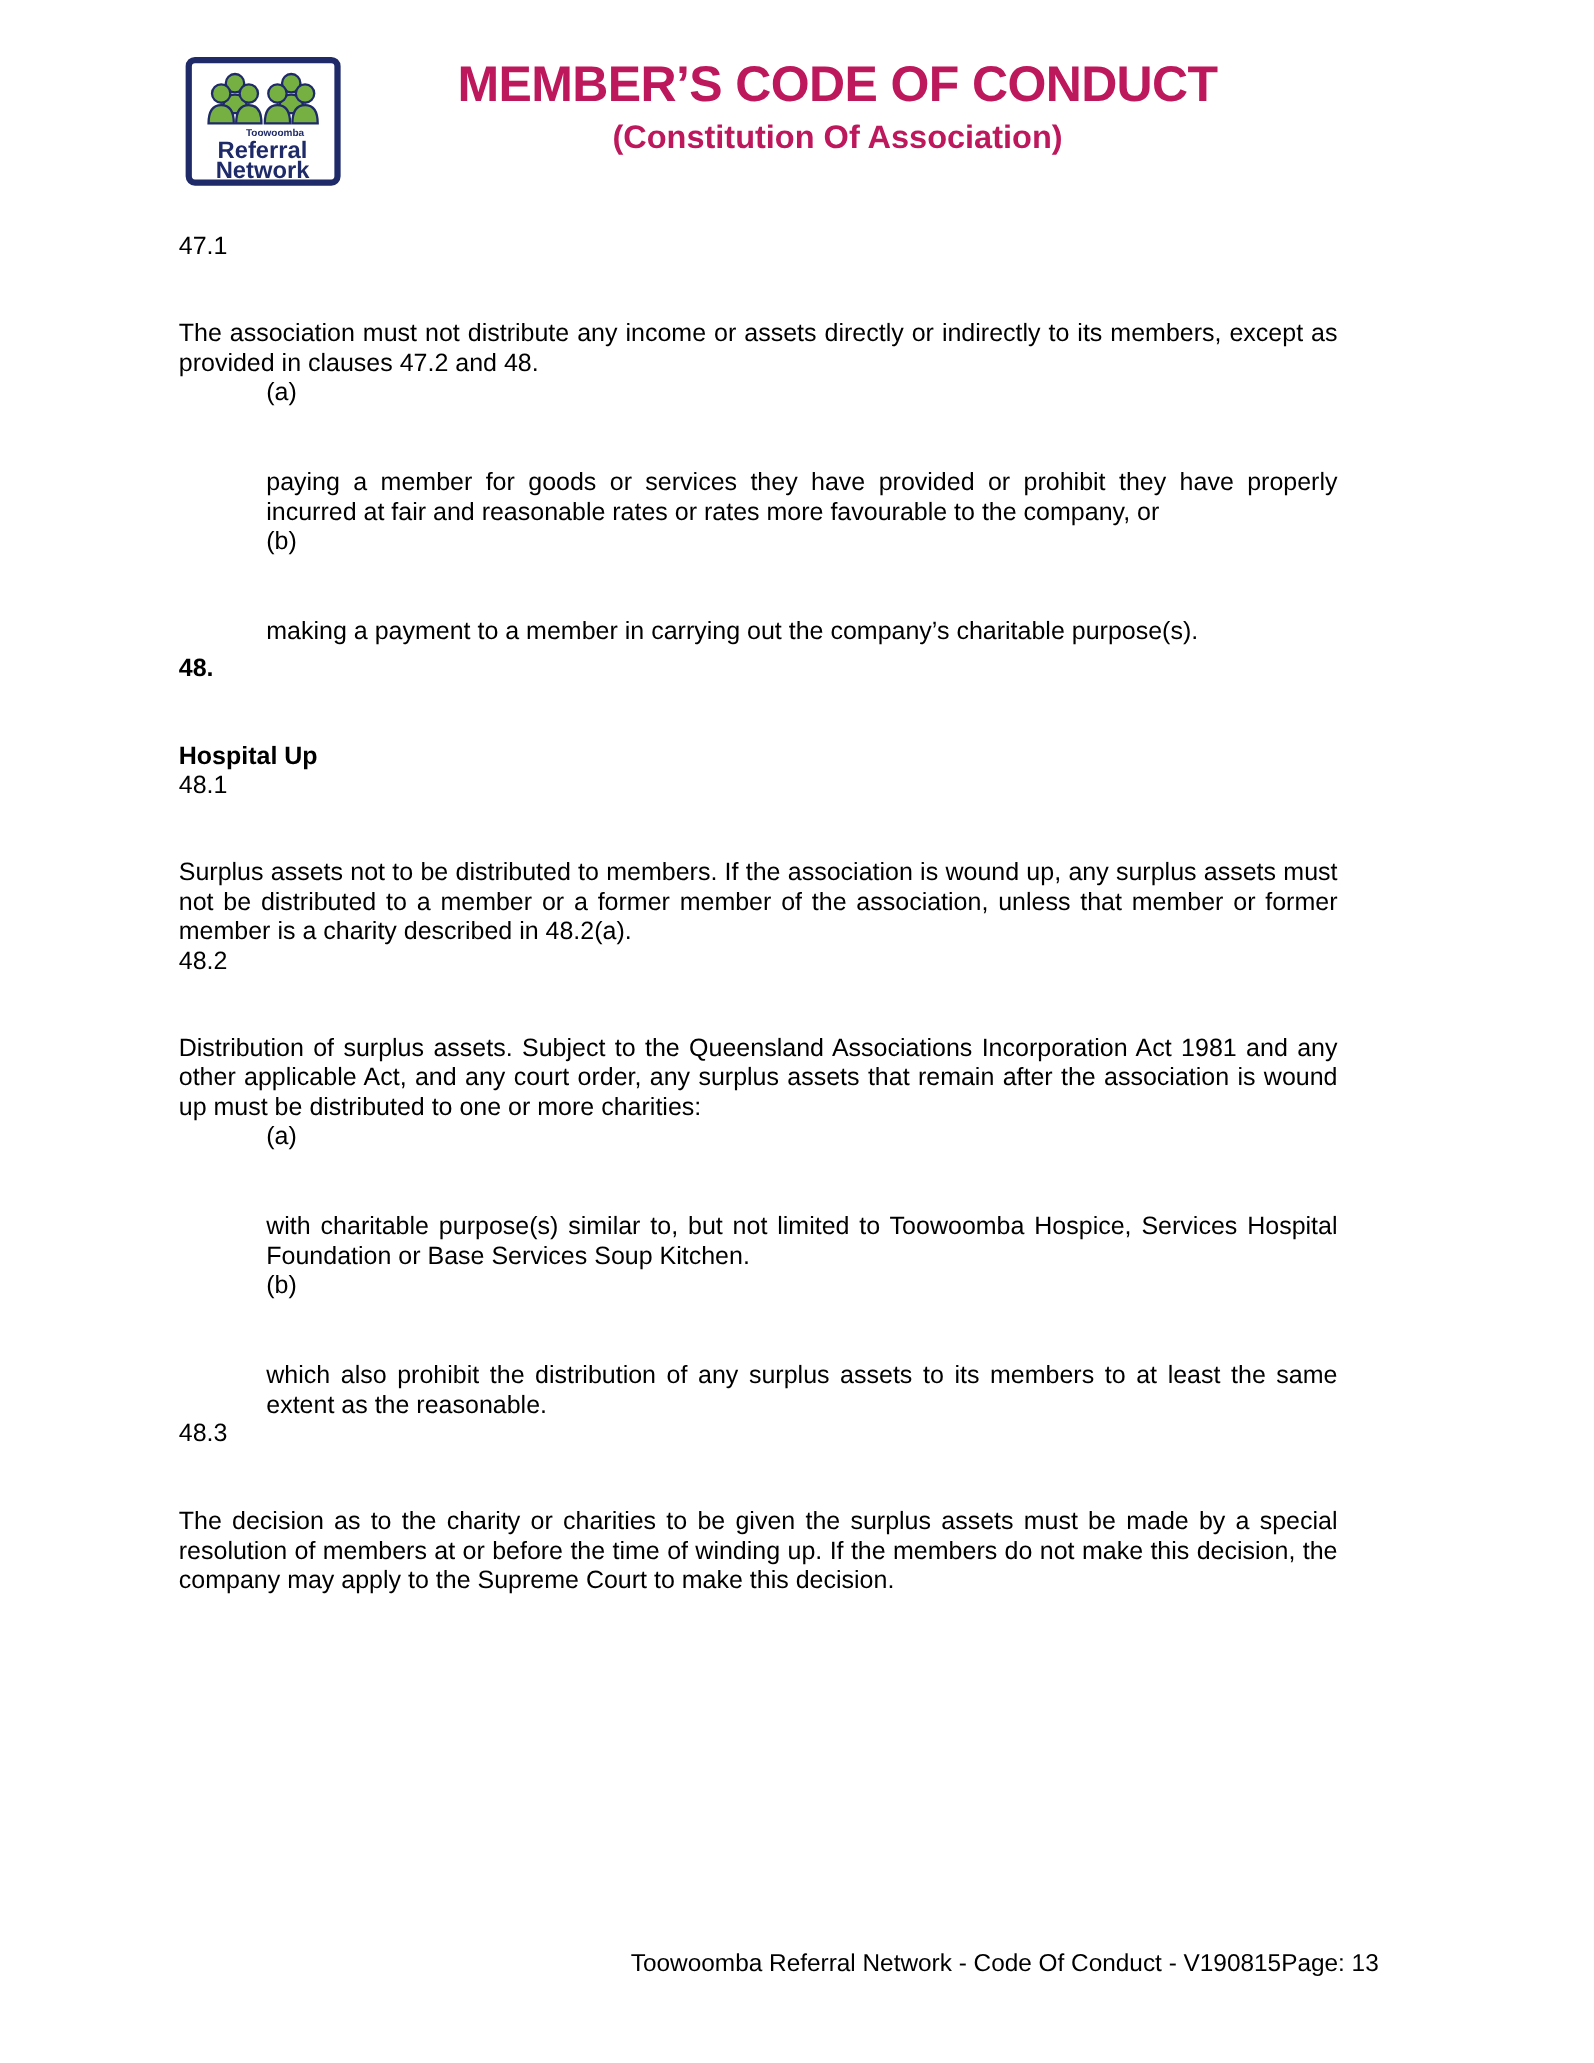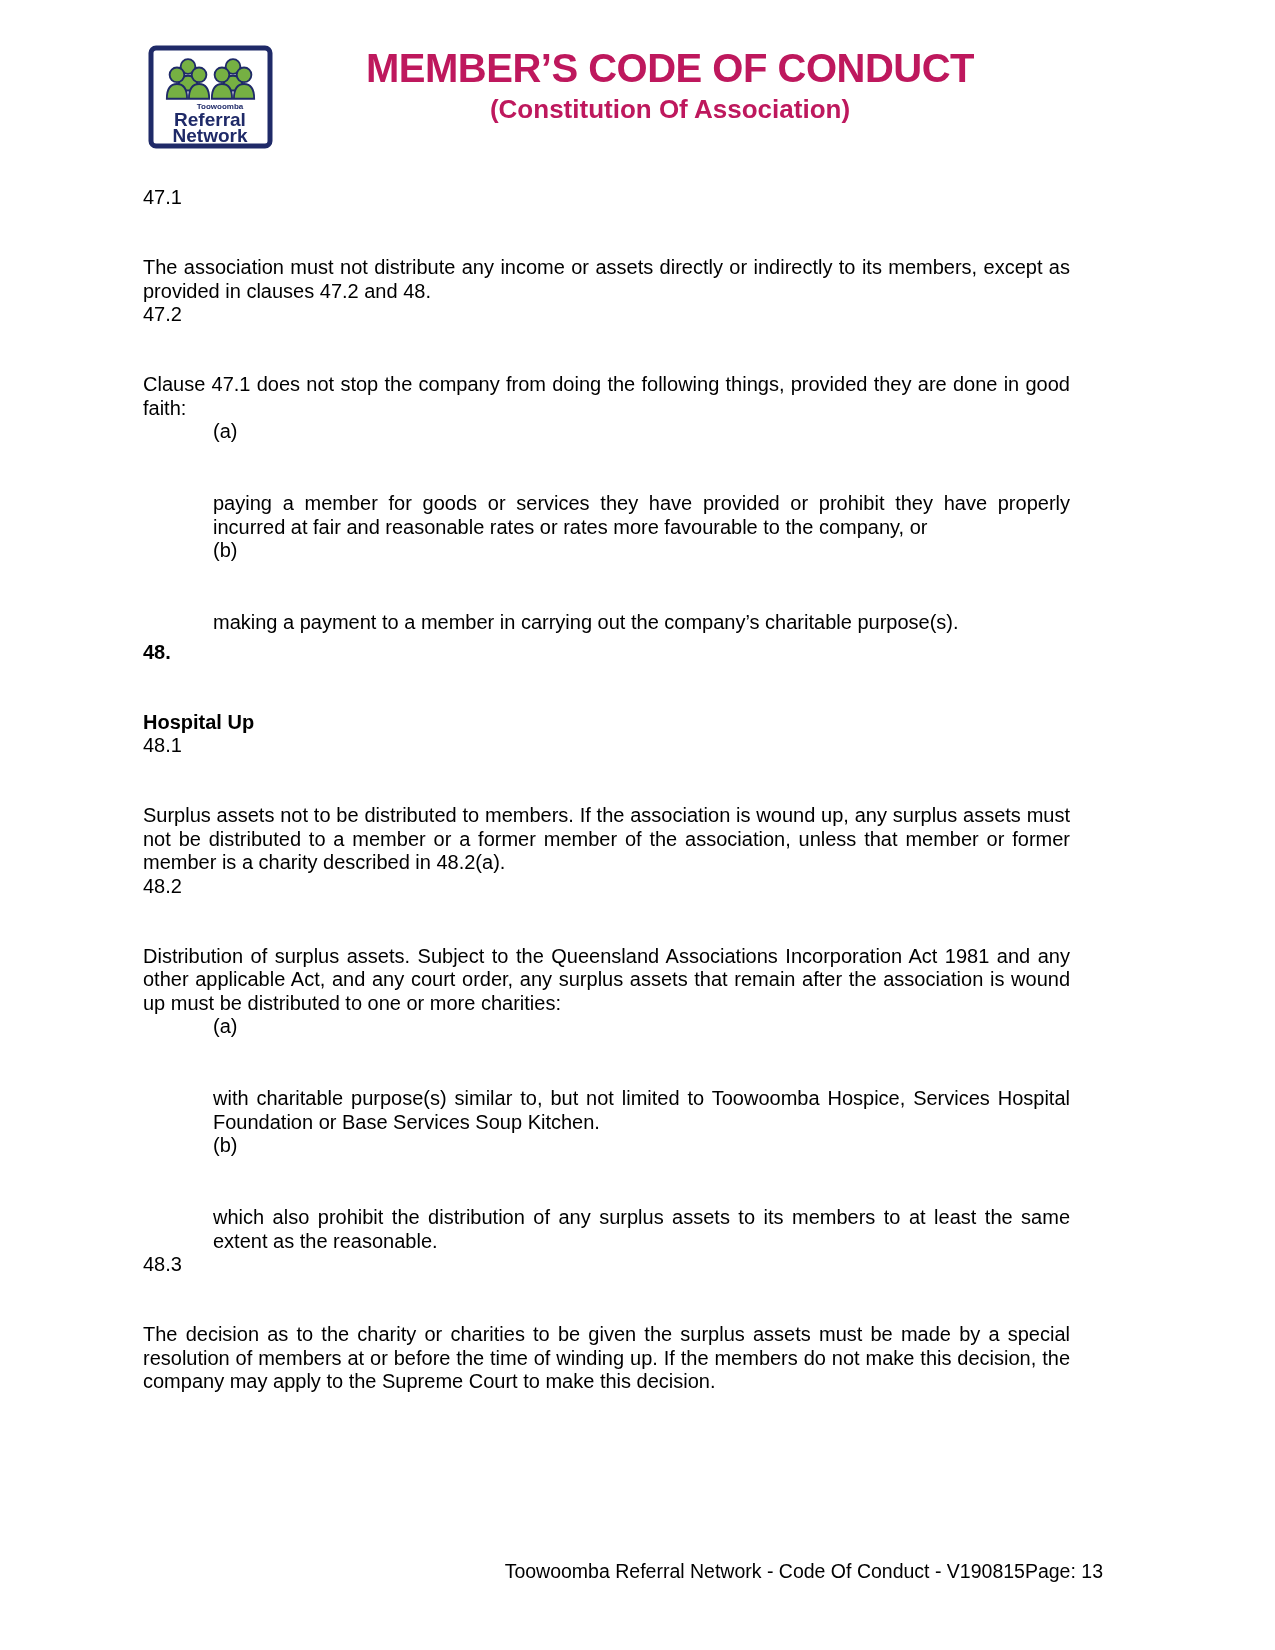--- a/index.html
+++ b/index.html
@@ -111,24 +111,20 @@
     <div class="doc-subtitle">(Constitution Of Association)</div>
   </div>
 
   <div class="content">
 
     <div class="row">
       <div class="num">47.1</div>
       <div class="txt">The association must not distribute any income or assets directly or indirectly to its members, except as provided in clauses 47.2 and 48.</div>
     </div>
 
-    <div class="row">
-      <div class="num">47.2</div>
-      <div class="txt">Clause 47.1 does not stop the company from doing the following things, provided they are done in good faith:</div>
-    </div>
 
     <div class="row indent">
       <div class="num">(a)</div>
       <div class="txt">paying a member for goods or services they have provided or prohibit they have properly incurred at fair and reasonable rates or rates more favourable to the company, or</div>
     </div>
 
     <div class="row indent">
       <div class="num">(b)</div>
       <div class="txt">making a payment to a member in carrying out the company’s charitable purpose(s).</div>
     </div>

